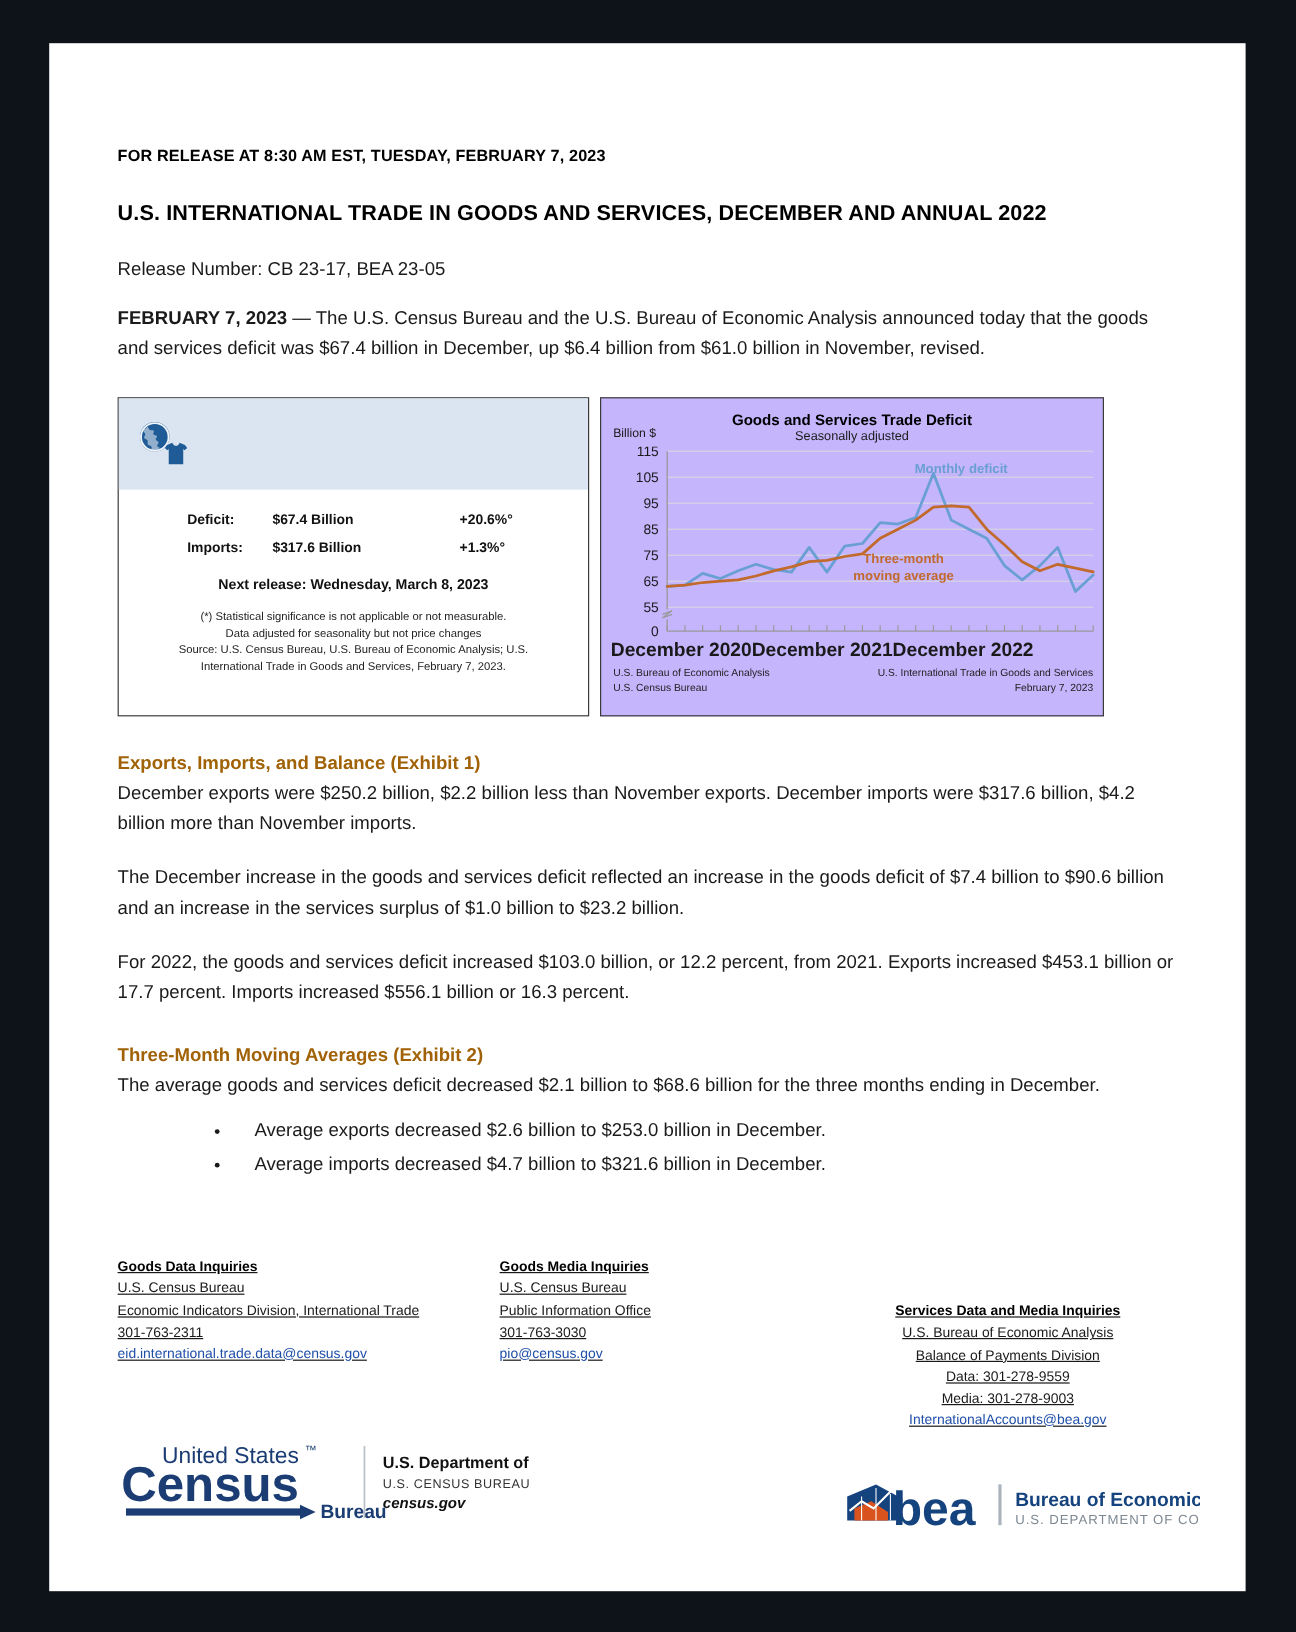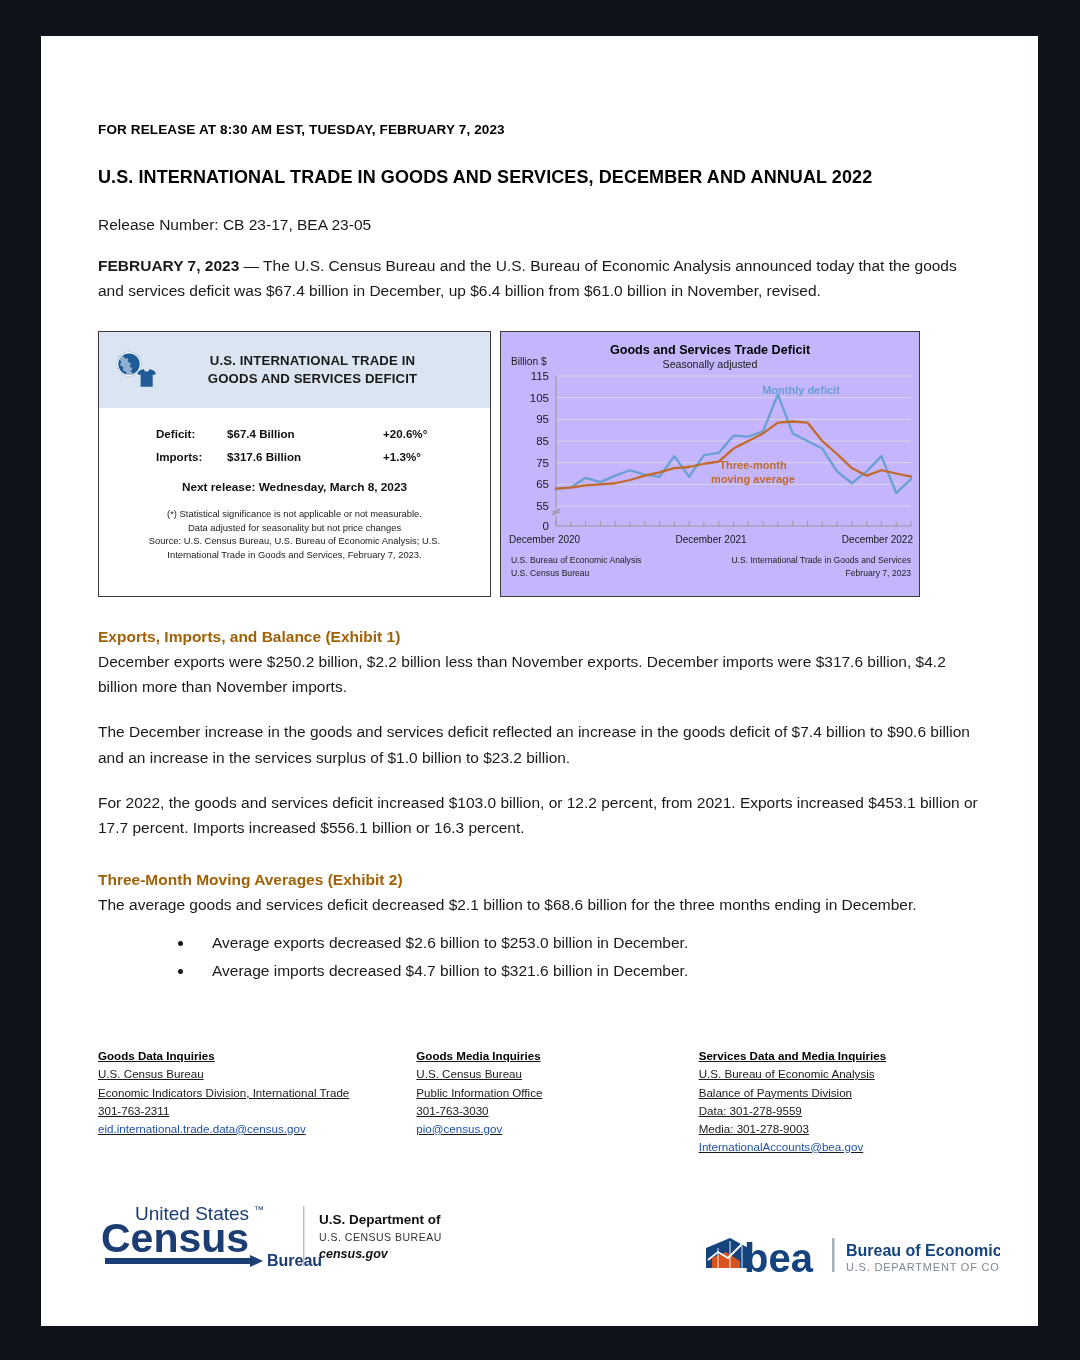--- a/index.html
+++ b/index.html
@@ -82,22 +82,22 @@
   }
   .ch-title {
     text-align: center; font-size: 12.6px; font-weight: bold;
     color: #000; padding-top: 11px;
   }
   .ch-sub { text-align: center; font-size: 10.6px; color: #1a1a1a; margin-top: 1px;}
   .ch-unit { position: absolute; left: 10px; top: 24px; font-size: 10.2px; color: #1a1a1a; }
   .ch-svgwrap { position:absolute; left: 0; top: 40px; width: 420px; height: 170px;}
   .ch-xlabels {
     position: absolute; left: 0; top: 202px; width: 420px;
-    display: flex; justify-content: space-between;
-    padding: 0 8px; font-size: 10px; color: #1a1a1a;
+    display: flex; 
+    padding: 0 8px; font-size: 16px; color: #1a1a1a; font-weight: bold;
   }
   .ch-src {
     position: absolute; left: 0; top: 222px; width: 420px;
     display: flex; justify-content: space-between; padding: 0 10px;
     font-size: 8.6px; color: #222; line-height: 1.45;
   }
   .ch-src .right { text-align: right; }
 
   
   .sec-head {
@@ -116,21 +116,21 @@
   }
 
   
   .contacts {
     display: flex; margin-top: 62px; padding: 0 0 0 0;
     font-size: 11.6px; color: #1a1a1a; line-height: 1.56; text-decoration: underline;
   }
   .ct { width: 33.33%; }
   .ct.c1 { text-align: left; padding-left: 0; }
   .ct.c2 { text-align: left; margin-left: 36px; }
-  .ct.c3 { text-align: left; }
+  .ct.c3 { text-align: center; margin-top: 37px; }
   .ct-h { font-weight: bold; color: #000; }
   .ct a, .mail { color: #1f4fa8; text-decoration: none; }
 
   
   .logos {
     position: absolute; left: 0; bottom: 46px; width: 997px;
     padding: 0 44px;
   }
   .census-logo { position: absolute; left: 56px; bottom: 4px; }
   .bea-logo    { position: absolute; right: 38px; bottom: -8px; }
@@ -155,24 +155,20 @@
         <div class="ib-head">
           <div class="ib-icon">
             <svg width="46" height="38" viewBox="0 0 46 38">
               <g fill="#1f5b96">
                 <circle cx="16" cy="13" r="12.3" fill="#1f5b96"></circle>
                 <path d="M16 .8a12.3 12.3 0 100 24.6 12.3 12.3 0 000-24.6zm0 1.6a10.7 10.7 0 110 21.4 10.7 10.7 0 010-21.4z" fill="#eef3f9"></path>
                 <path d="M9.5 4.2c1.6.9 1.1 2.6 2.6 3.2 1.4.6 2.4-.6 3.1.6.6 1-1 1.7-.3 2.8.7 1.1 2.4.4 2.9 1.6.4 1.1-1.2 1.7-1 2.9.2 1.3 2 1 2.3 2.3.3 1.3-1.6 2-1 3.2.4.9 1.7.6 2.1 1.5-2 1.7-4.6 2.6-7.2 2.2-.5-1.3.8-2.1.3-3.3-.5-1.2-2.3-.8-3.1-1.8-.8-1 .4-2.2-.2-3.3-.6-1.1-2.3-.9-2.8-2.1-.5-1.3 1-2 .9-3.3-.1-1.3-1.8-1.5-1.6-2.8.2-1.3 1.9-1.6 3-2.6z" fill="#eef3f9" opacity=".55"></path>
                 <path d="M30.6 17.9l-4.4 1.9-1.9 2.6 2.2 1.9 1.1-1.1v12.6h12.1V23.2l1.1 1.1 2.2-1.9-1.9-2.6-4.4-1.9c-.5 1.6-1.7 2.6-3 2.6s-2.6-1-3.1-2.6z"></path>
               </g>
             </svg>
-          </div>
-          <div class="ib-title">
-            <div>U.S. INTERNATIONAL TRADE IN</div>
-            <div>GOODS AND SERVICES DEFICIT</div>
           </div>
         </div>
 
         <div class="ib-rows">
           <div class="ib-row">
             <span class="ib-label">Deficit:</span>
             <span class="ib-value">$67.4 Billion</span>
             <span class="ib-pct">+20.6%°</span>
           </div>
           <div class="ib-row">

